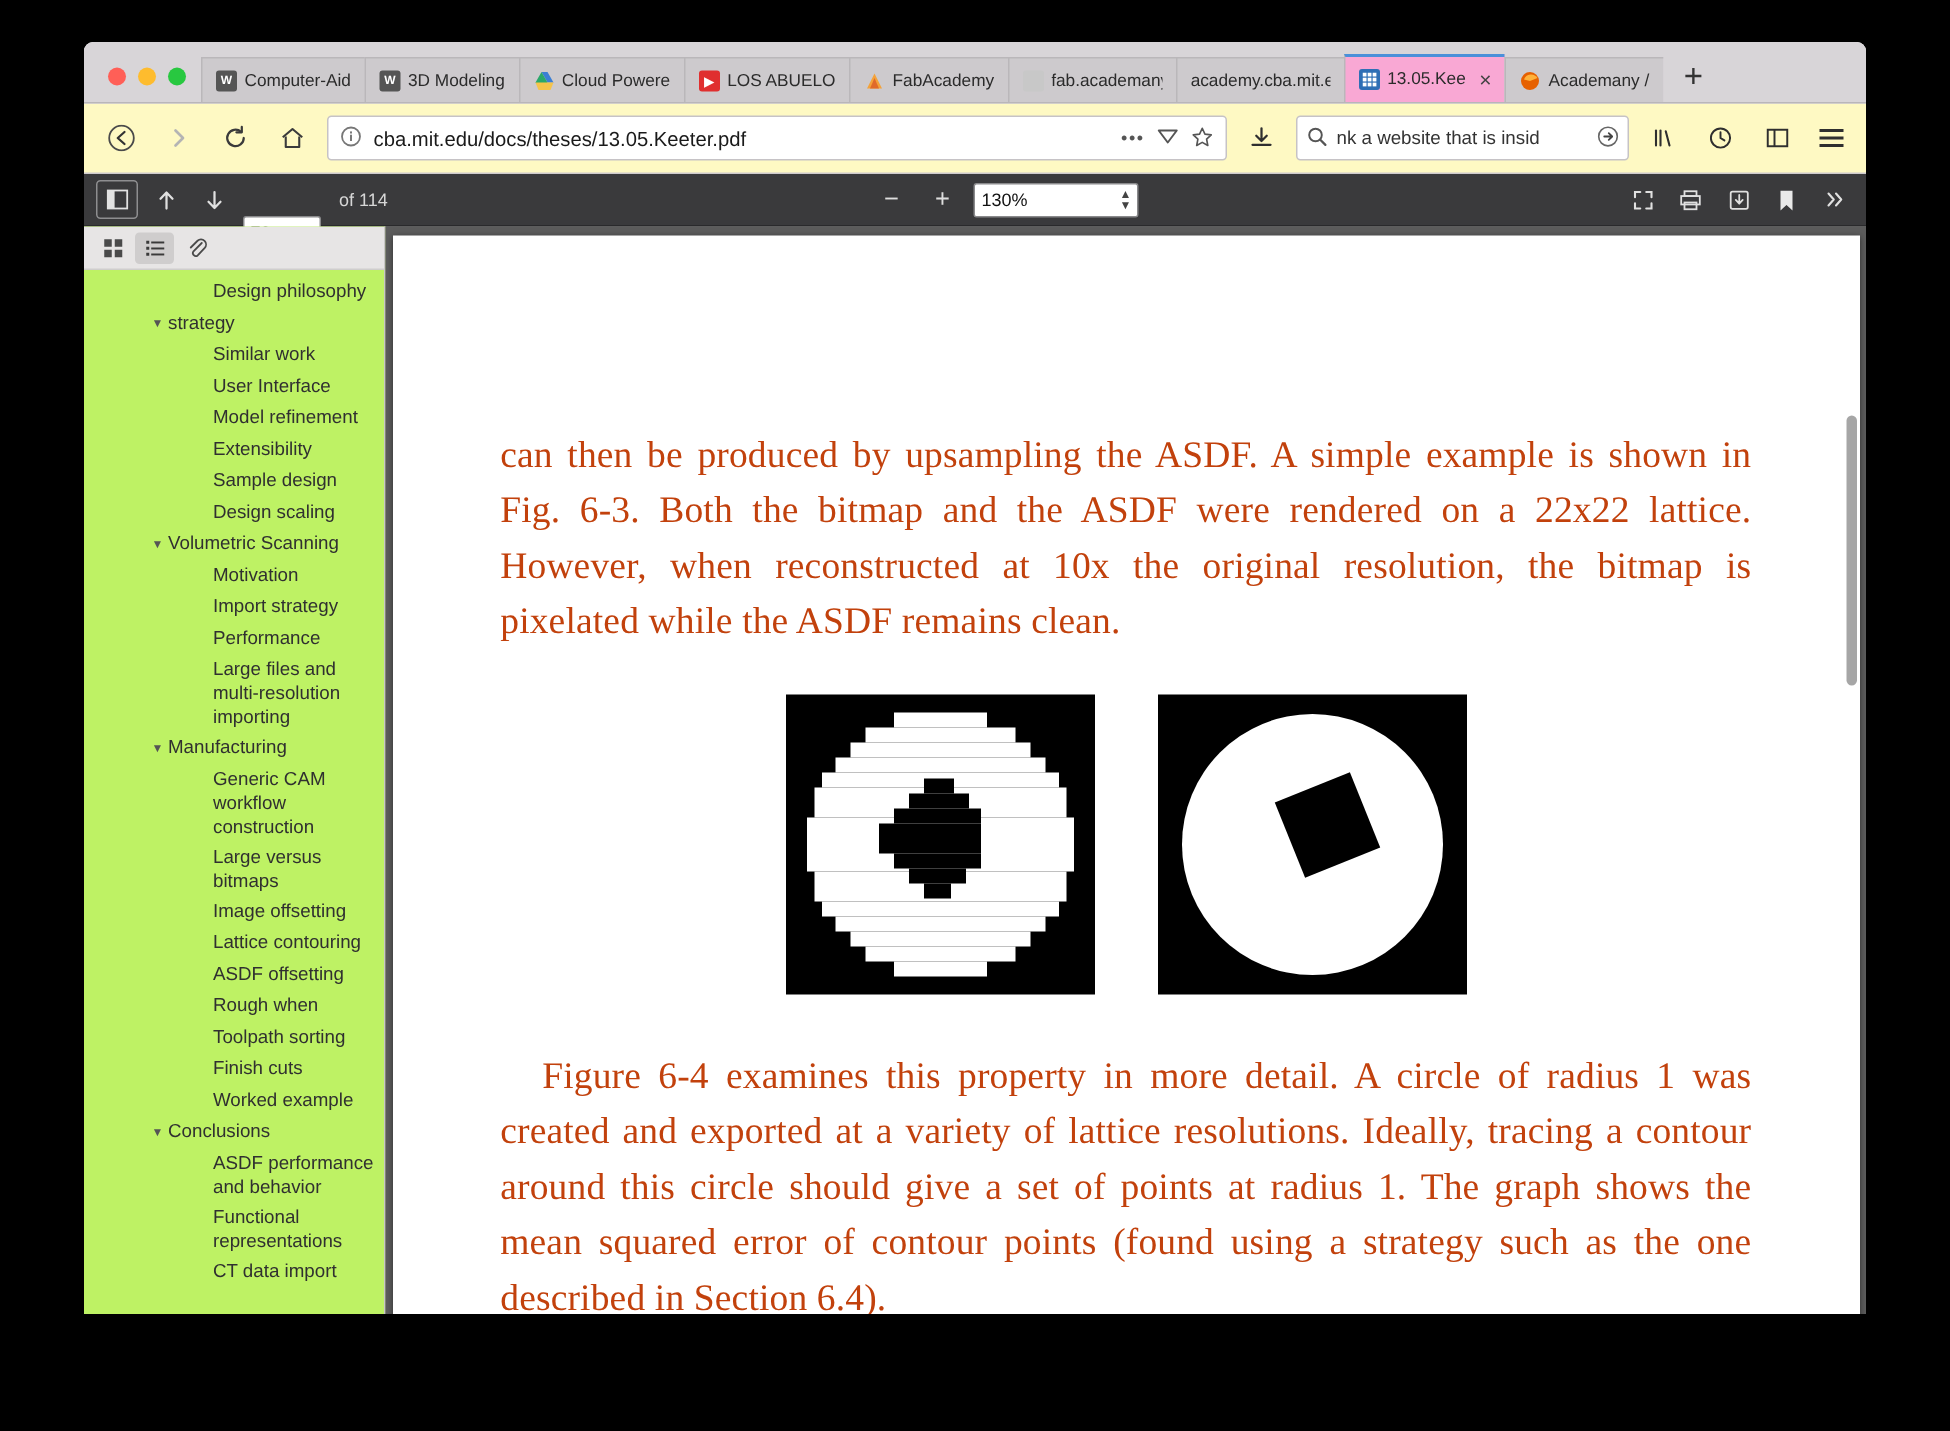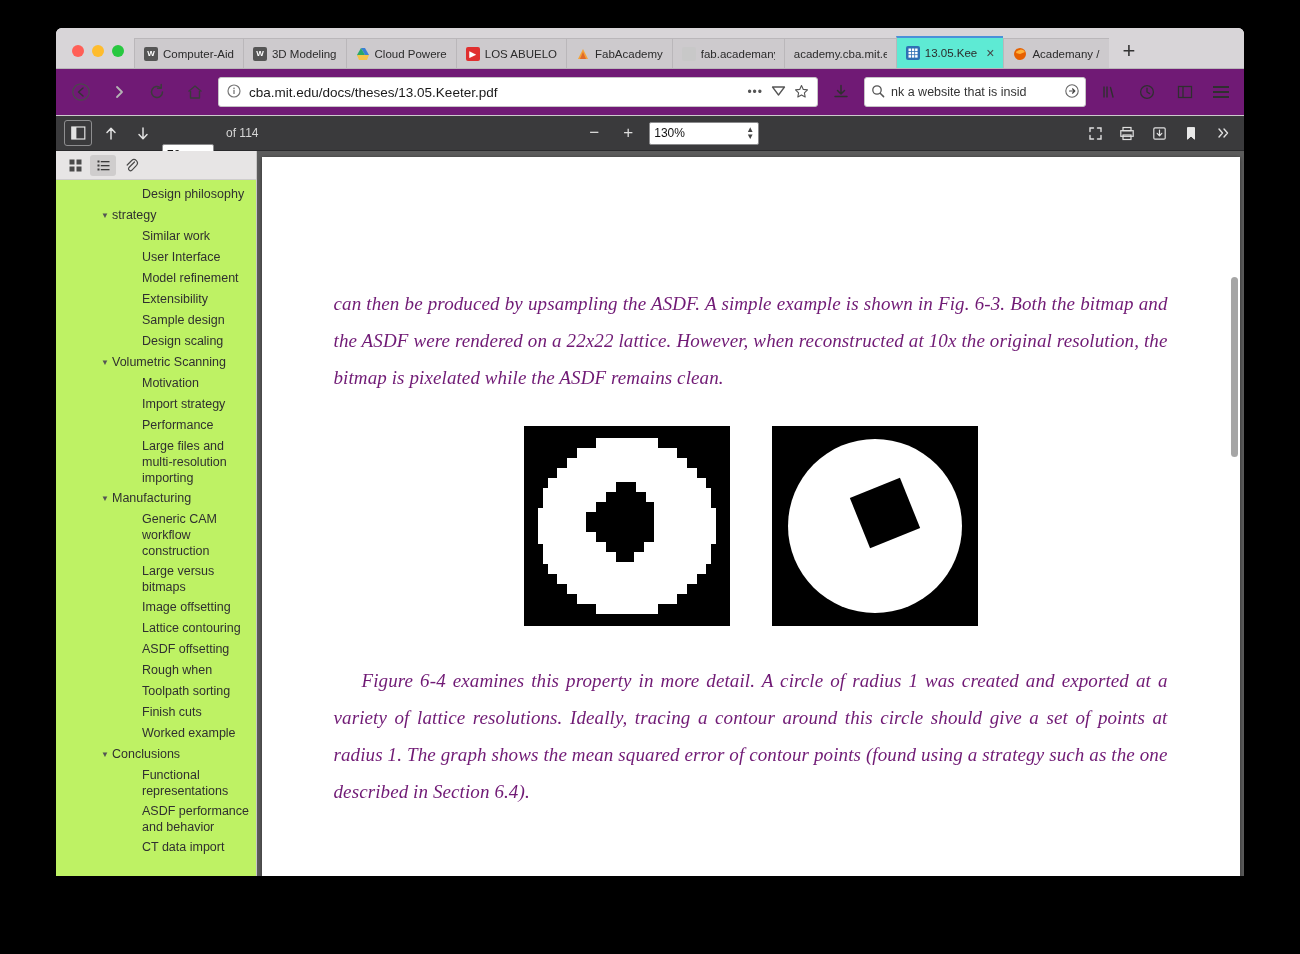--- a/index.html
+++ b/index.html
@@ -72,21 +72,21 @@
     box-sizing: border-box;
     white-space: nowrap;
     overflow: hidden;
   }
   .tab .label {
     overflow: hidden;
     text-overflow: clip;
     white-space: nowrap;
   }
   .tab.active {
-    background: #5eead4;
+    background: #f9a8d4;
     height: 32px;
     border-top: 2px solid #4a90d9;
   }
   .favicon {
     width: 14px; height: 14px;
     flex: 0 0 14px;
     border-radius: 2px;
     display: inline-block;
     position: relative;
     font-size: 9px;
@@ -111,21 +111,21 @@
   .newtab {
     font-size: 22px;
     color: #333;
     padding: 0 14px 6px 14px;
     line-height: 1;
     align-self: flex-end;
   }
   
   .navbar {
     height: 46px;
-    background: #701a75;
+    background: #fef9c3;
     display: flex;
     align-items: center;
     padding: 0 10px;
     gap: 8px;
     border-bottom: 1px solid #cdcacd;
   }
   .navbtn {
     width: 30px; height: 30px;
     border-radius: 50%;
     display: flex; align-items: center; justify-content: center;
@@ -295,26 +295,25 @@
     width: 978px;
     margin-top: 6px;
     height: 100%;
     box-shadow: 0 1px 4px rgba(0,0,0,0.5);
     position: relative;
     padding: 0 72px;
     box-sizing: border-box;
     font-family: "Liberation Serif", serif;
   }
   .para {
-    font-size: 19px;
+    font-size: 25px;
     line-height: 37px;
-    color: #701a75;
+    color: #c2410c;
     text-align: justify;
     letter-spacing: 0.1px;
-    font-style: italic;
   }
   .para.p1 { margin-top: 128px; }
   .para.p2 { margin-top: 36px; text-indent: 28px; }
   .figure-row {
     display: flex;
     justify-content: center;
     gap: 42px;
     margin-top: 30px;
   }
   .figcap {
@@ -735,25 +734,25 @@
           <div class="o-item lvl2">
               <span class="o-caret"></span>
               <span class="o-label">Worked example</span>
             </div>
           <div class="o-item lvl1">
               <span class="o-caret">▼</span>
               <span class="o-label">Conclusions</span>
             </div>
           <div class="o-item lvl2">
               <span class="o-caret"></span>
+              <span class="o-label">ASDF performance and behavior</span>
+            </div>
+          <div class="o-item lvl2">
+              <span class="o-caret"></span>
               <span class="o-label">Functional representations</span>
-            </div>
-          <div class="o-item lvl2">
-              <span class="o-caret"></span>
-              <span class="o-label">ASDF performance and behavior</span>
             </div>
           <div class="o-item lvl2">
               <span class="o-caret"></span>
               <span class="o-label">CT data import</span>
             </div>
         </div>
       </div>
 
       <div class="viewer">
         <div class="page">

